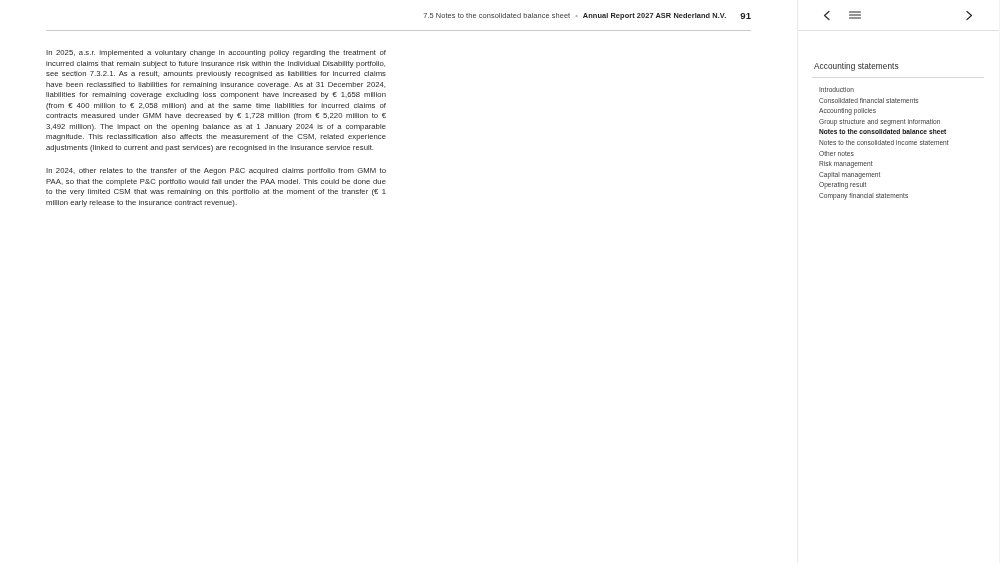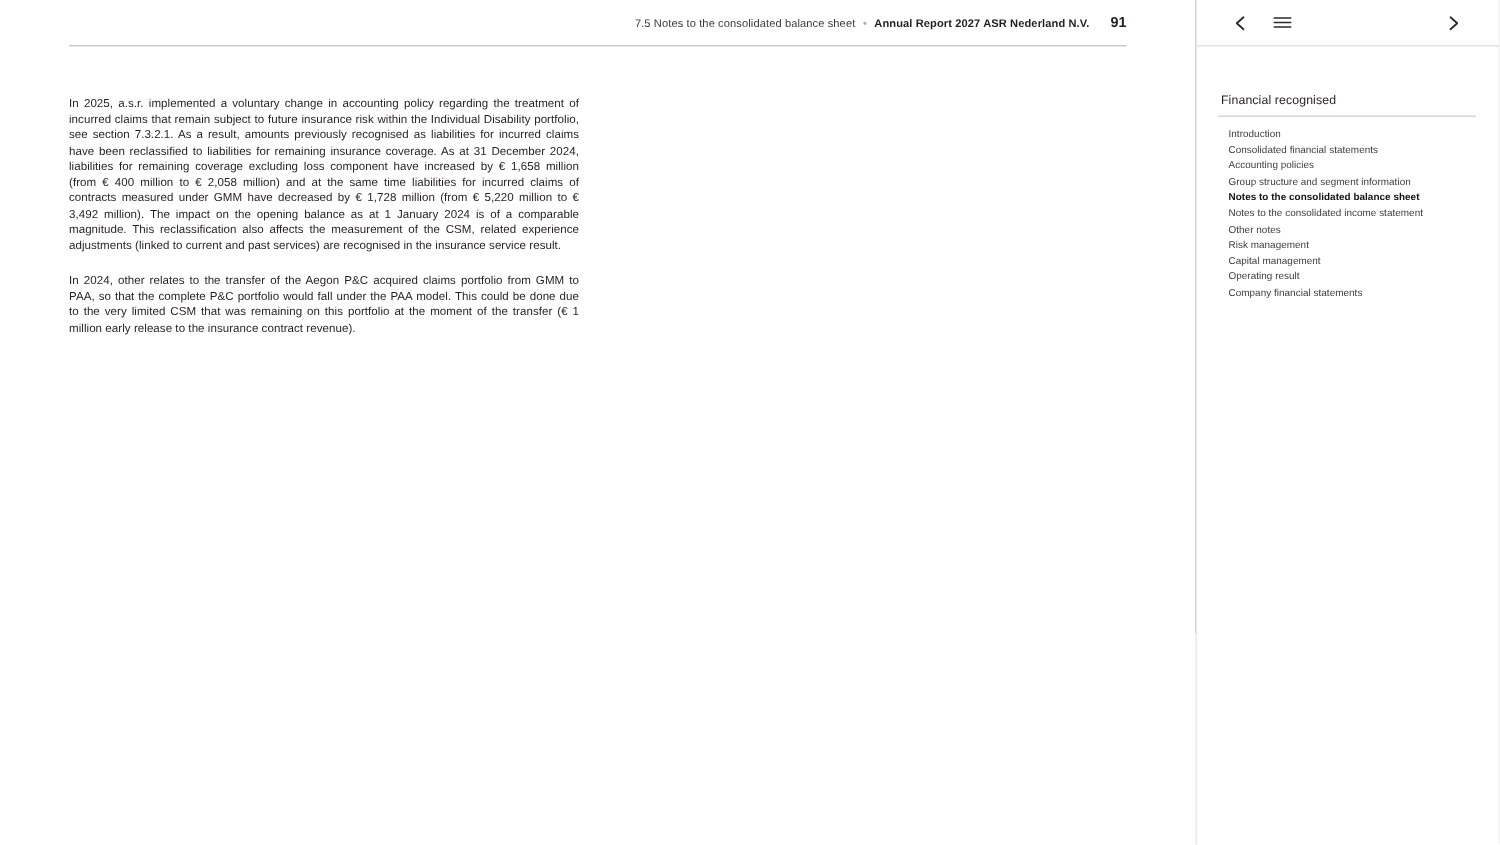--- a/index.html
+++ b/index.html
@@ -61,21 +61,21 @@
   .doc-rule {
     position: absolute;
     left: 46px; top: 30px;
     width: 705px;
     height: 1px;
     background: #c9c9c9;
   }
 
   .doc-body {
     position: absolute;
-    left: 46px; top: 64px;
+    left: 46px; top: 48px;
     width: 340px;
   }
   .doc-body p {
     margin: 0 0 13px 0;
     font-size: 7.7px;
     line-height: 10.5px;
     color: #231f20;
     text-align: justify;
     letter-spacing: 0.005em;
   }
@@ -196,21 +196,21 @@
       <div class="tool-btn tool-next">
         <span>
           <svg width="13" height="13" viewBox="0 0 13 13" fill="none" stroke="#2b2b2b" stroke-width="1.2" stroke-linecap="round" stroke-linejoin="round">
             <polyline points="5,2.5 9.5,6.5 5,10.5"></polyline>
           </svg>
         </span>
       </div>
 
     </div>
 
-    <div class="panel-title">Financial recognised</div>
+    <div class="panel-title">Accounting statements</div>
     <div class="panel-title-rule"></div>
 
     <div class="toc">
       <div class="toc-item">Introduction</div>
       <div class="toc-item">Consolidated financial statements</div>
       <div class="toc-item">Accounting policies</div>
       <div class="toc-item">Group structure and segment information</div>
       <div class="toc-item active">Notes to the consolidated balance sheet</div>
       <div class="toc-item">Notes to the consolidated income statement</div>
       <div class="toc-item">Other notes</div>

